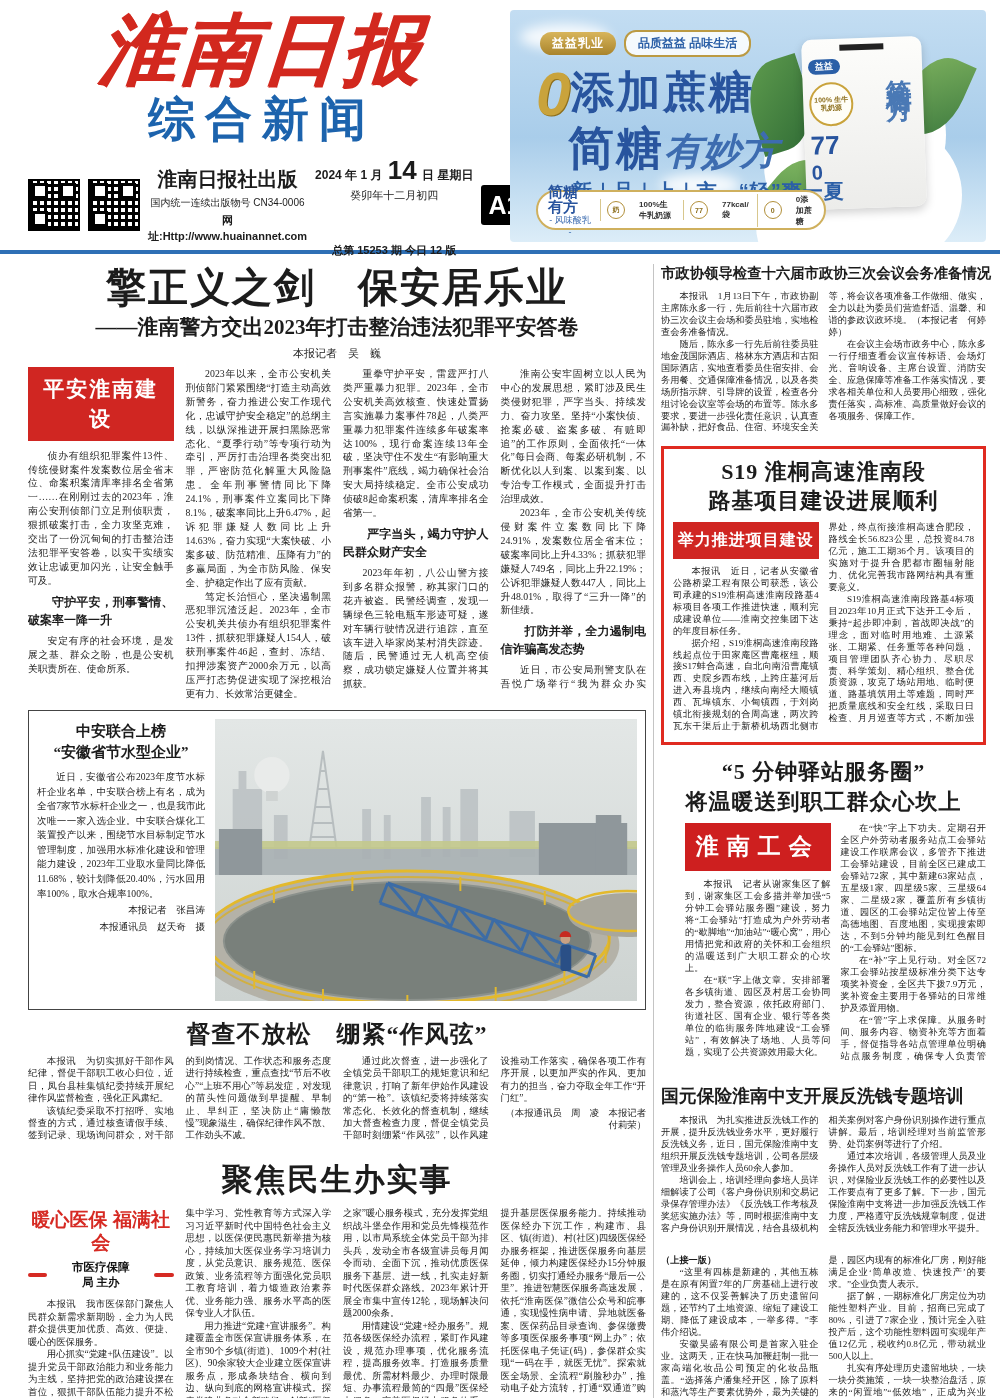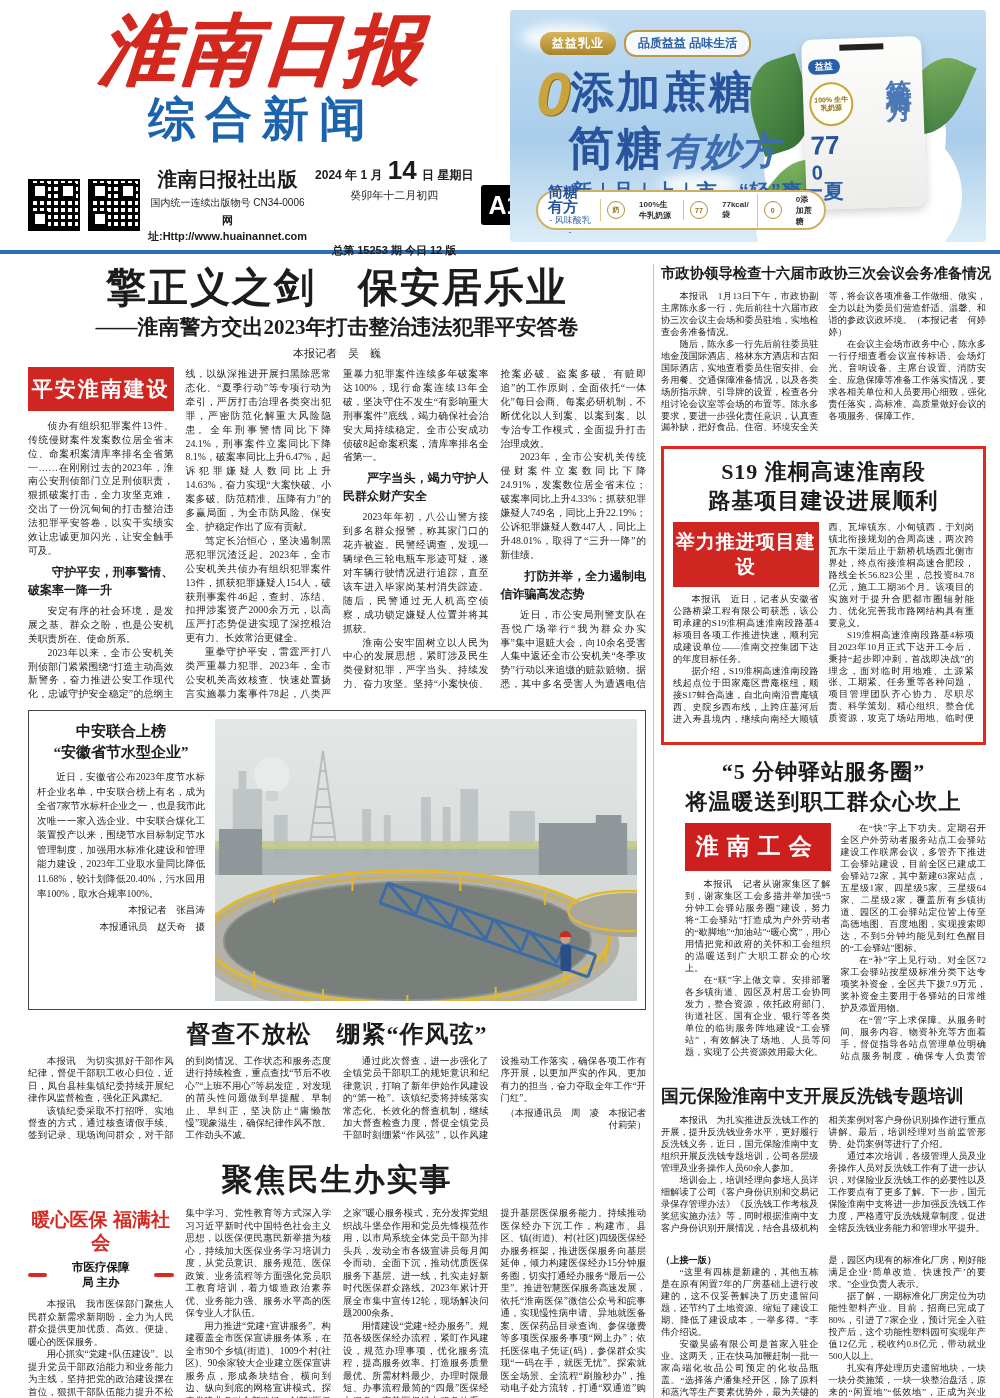--- a/index.html
+++ b/index.html
@@ -84,21 +84,21 @@
   p.marker{margin:0;text-indent:0;font-weight:bold;}
   
   .front-head{text-align:center;padding:6px 0 2px;}
   .front-headline{font-size:40px;font-weight:900;letter-spacing:2px;line-height:1.1;}
   .front-subhead{font-size:21px;font-weight:bold;margin-top:3px;}
   .front-byline{font-size:11px;margin-top:5px;}
   
   .peace-body{height:336px;column-count:4;column-gap:12px;column-fill:auto;overflow:hidden;
               font-size:9.8px;line-height:1.42;text-align:justify;margin-top:4px;}
   .peace-label{background:#d02622;color:#fff;font-family:"Liberation Sans","DejaVu Sans",sans-serif;
-               font-weight:900;font-size:21px;text-align:center;padding:7px 0;margin:0 0 8px;
+               font-weight:900;font-size:21px;text-align:center;padding:7px 12px;margin:0 0 8px;
                letter-spacing:2px;break-inside:avoid;}
   h4.sub{font-size:12px;font-weight:bold;margin:5px 0;text-indent:2em;line-height:1.5;}
   
   .feature-box{border:1px solid #444;height:300px;margin-top:7px;display:flex;padding:8px;box-sizing:border-box;gap:10px;}
   .feature-text{width:168px;flex:none;font-size:9.6px;line-height:1.52;text-align:justify;overflow:hidden;}
   .feature-title{text-align:center;font-weight:900;font-size:15px;line-height:1.4;margin:2px 0 7px;}
   .feature-photo{flex:1;position:relative;overflow:hidden;}
   .feature-photo svg{display:block;width:100%;height:100%;}
   
   .ducha-sec{margin-top:8px;}
@@ -118,21 +118,21 @@
   
   .rz-body{column-count:2;column-gap:10px;column-fill:auto;overflow:hidden;
            font-size:9.2px;line-height:1.3;text-align:justify;}
   .zx-head{font-size:14.5px;font-weight:900;white-space:nowrap;transform:scaleX(.99);transform-origin:left;
            margin:4px 0 8px;letter-spacing:0;}
   .zx-body{height:146px;}
   .s19-box{border:3px solid #e02a20;padding:8px 9px;margin-top:9px;}
   .s19-head{text-align:center;font-size:22px;font-weight:900;line-height:1.32;letter-spacing:1px;}
   .s19-body{height:212px;margin-top:7px;}
   .s19-label{background:#d02622;color:#fff;font-family:"Liberation Sans","DejaVu Sans",sans-serif;
-             font-weight:900;font-size:19px;text-align:center;padding:8px 0;margin:0 0 7px;
+             font-weight:900;font-size:16px;text-align:center;padding:8px 0;margin:0 0 7px;
              letter-spacing:1px;break-inside:avoid;}
   .union-sec{margin-top:12px;}
   .union-head{text-align:center;font-size:22px;font-weight:900;line-height:1.35;letter-spacing:1px;}
   .union-body{height:250px;margin-top:7px;margin-left:24px;}
   .union-label{background:#ce1f1f;color:#fff;font-weight:900;font-size:23px;text-align:center;
                padding:9px 0;margin:0 0 8px;letter-spacing:8px;break-inside:avoid;}
   .guoyuan-sec{margin-top:11px;}
   .gy-head{font-size:18px;font-weight:900;white-space:nowrap;transform:scaleX(.99);transform-origin:left;margin:0 0 7px;}
   .gy-body{height:128px;}
   .jump-sec{margin-top:12px;}

